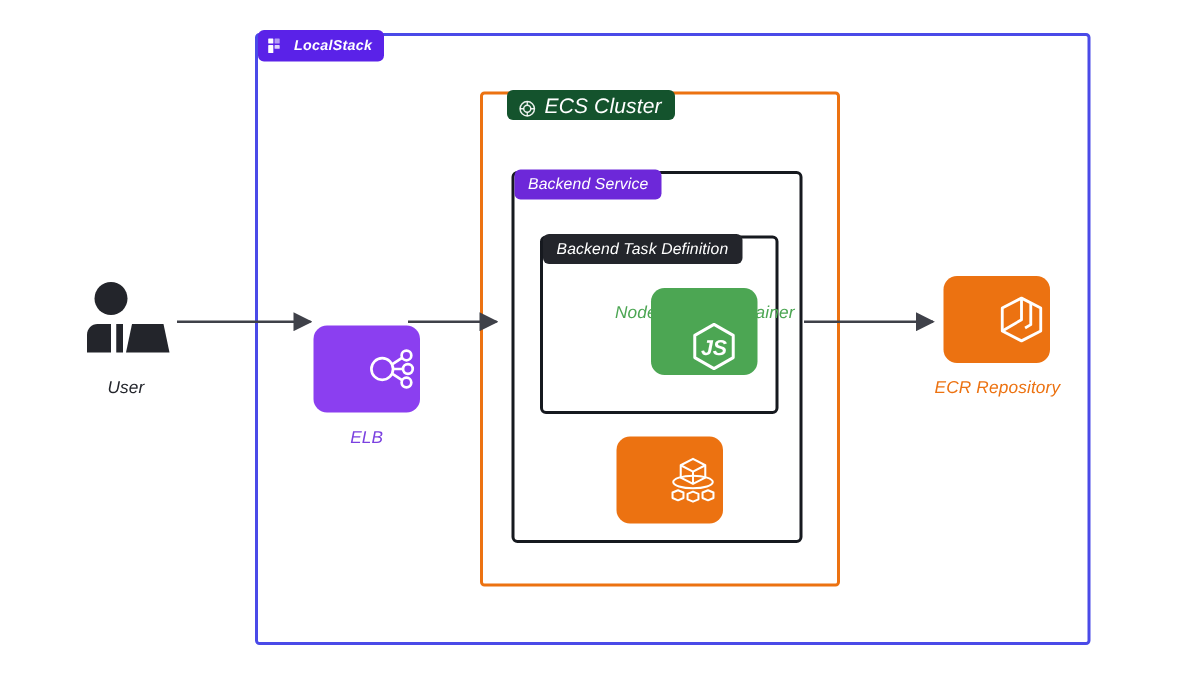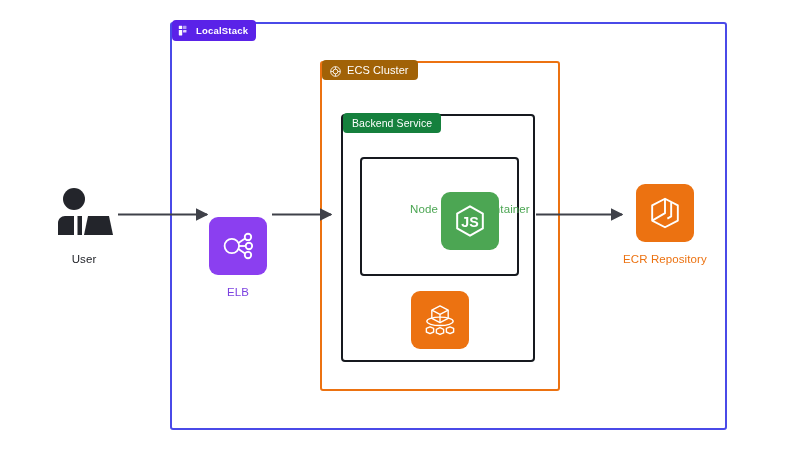--- a/index.html
+++ b/index.html
@@ -9,21 +9,21 @@
   body {
     width: 800px; height: 450px;
     font-family: "Liberation Sans", sans-serif;
     position: relative;
     overflow: hidden;
     color: #23252b;
   }
   #canvas {
     position: absolute;
     left: 0; top: 0;
-    width: 800px; height: 340px;
+    width: 800px; height: 340px; font-style: italic;
   }
 
   
   .box {
     position: absolute;
     box-sizing: border-box;
     background: transparent;
   }
   .box-localstack {
     left: 170px; top: 22px;
@@ -69,47 +69,48 @@
   .tag-localstack {
     left: 172px; top: 20px;
     background: #5a22e8;
     height: 21px;
     padding: 0 8px 0 6px;
     font-size: 9.5px;
     font-weight: bold;
     letter-spacing: 0.2px;
   }
   .tag-ecs {
-    left: 322px; top: 60px;
-    background: #a16207;
+    left: 338px; top: 60px;
+    background: #14532d;
     padding-left: 7px;
-    font-size: 11px;
+    font-size: 14px;
   }
   .tag-service {
     left: 343px; top: 113px;
-    background: #15803d;
+    background: #6d28d9;
   }
   .tag-task {
     left: 362px; top: 156px;
     background: #23252b;
   }
 
   
   .node {
     position: absolute;
     display: flex;
     flex-direction: column;
     align-items: center;
   }
   .node-icon {
     width: 58px; height: 58px;
     border-radius: 9px;
     display: flex;
     align-items: center;
-    justify-content: center;
+    justify-content: flex-end;
+    padding-left: 13px;
   }
   .node-icon.elb   { background: #8b3ff0; }
   .node-icon.node  { background: #4ca653; }
   .node-icon.ecr   { background: #ec7211; }
   .node-icon.ecs   { background: #ec7211; }
   .node-label {
     margin-top: 11px;
     font-size: 11.5px;
     letter-spacing: 0.1px;
     white-space: nowrap;
@@ -175,20 +176,23 @@
         <path d="M10 2.6 L10 6.4 M10 13.6 L10 17.4 M2.6 10 L6.4 10 M13.6 10 L17.4 10" stroke="#ffffff" stroke-width="1.3" opacity="0.9"></path>
       </svg>
     </span>
     <span>ECS Cluster</span>
   </div>
 
   <div class="tag tag-service">
     <span>Backend Service</span>
   </div>
 
+  <div class="tag tag-task">
+    <span>Backend Task Definition</span>
+  </div>
 
   <div class="node node-user">
     <span class="user-glyph">
       <svg viewBox="0 0 64 56" width="64" height="56" xmlns="http://www.w3.org/2000/svg">
         <circle cx="22" cy="13" r="11" fill="#23252b"></circle>
         <path d="M6 49 L6 37 C6 33.2 9.2 30 13 30 L22 30 L22 49 Z" fill="#23252b"></path>
         <rect x="25.5" y="30" width="4.5" height="19" fill="#23252b"></rect>
         <path d="M36 30 L57 30 L61 49 L32 49 Z" fill="#23252b"></path>
       </svg>
     </span>

